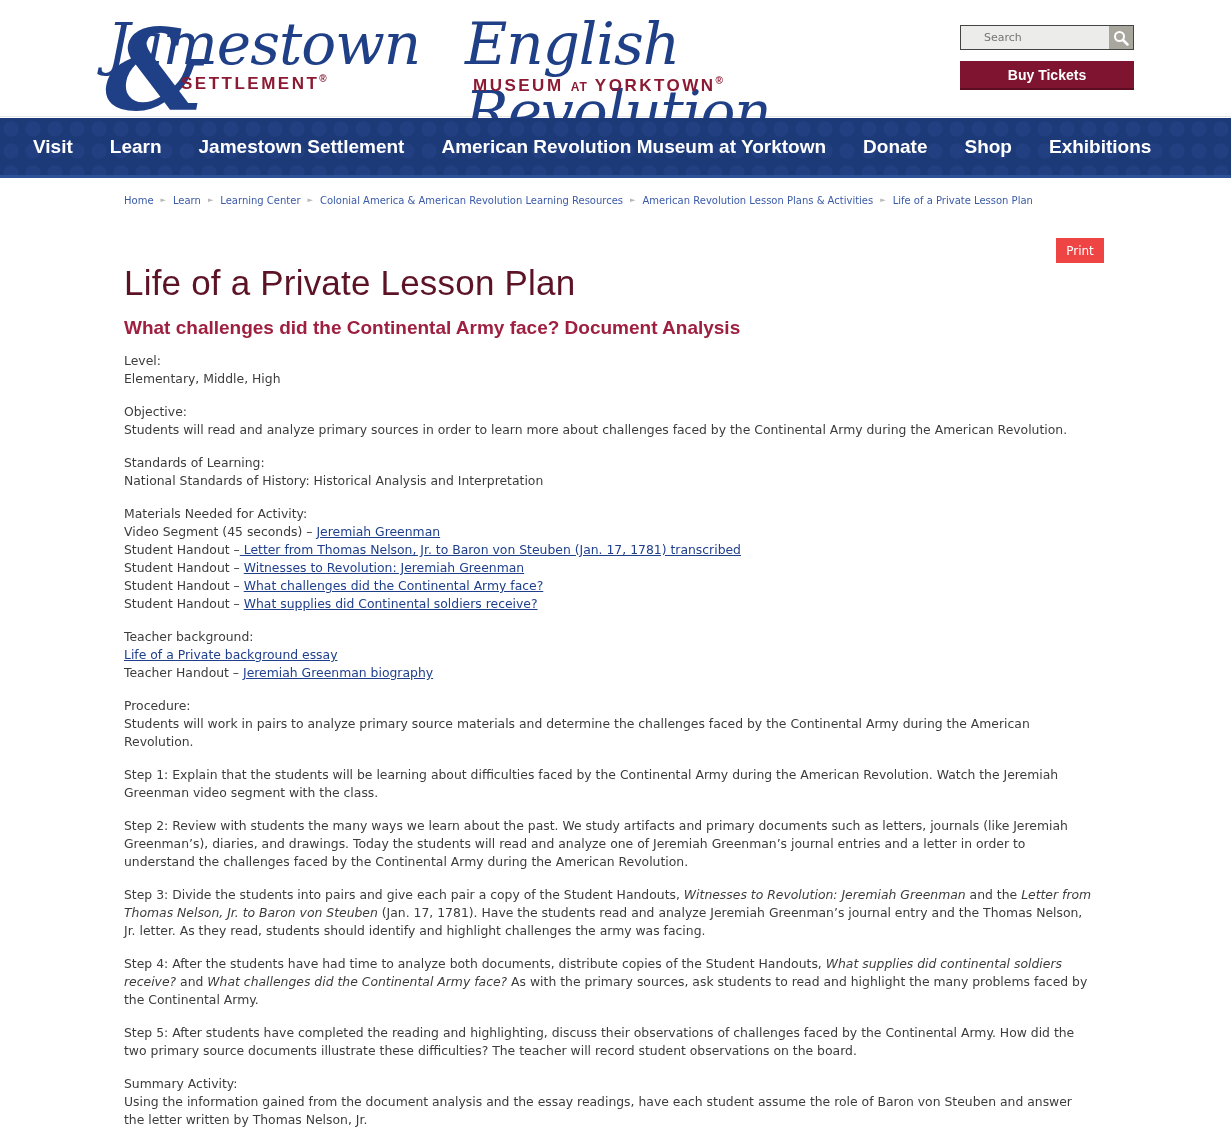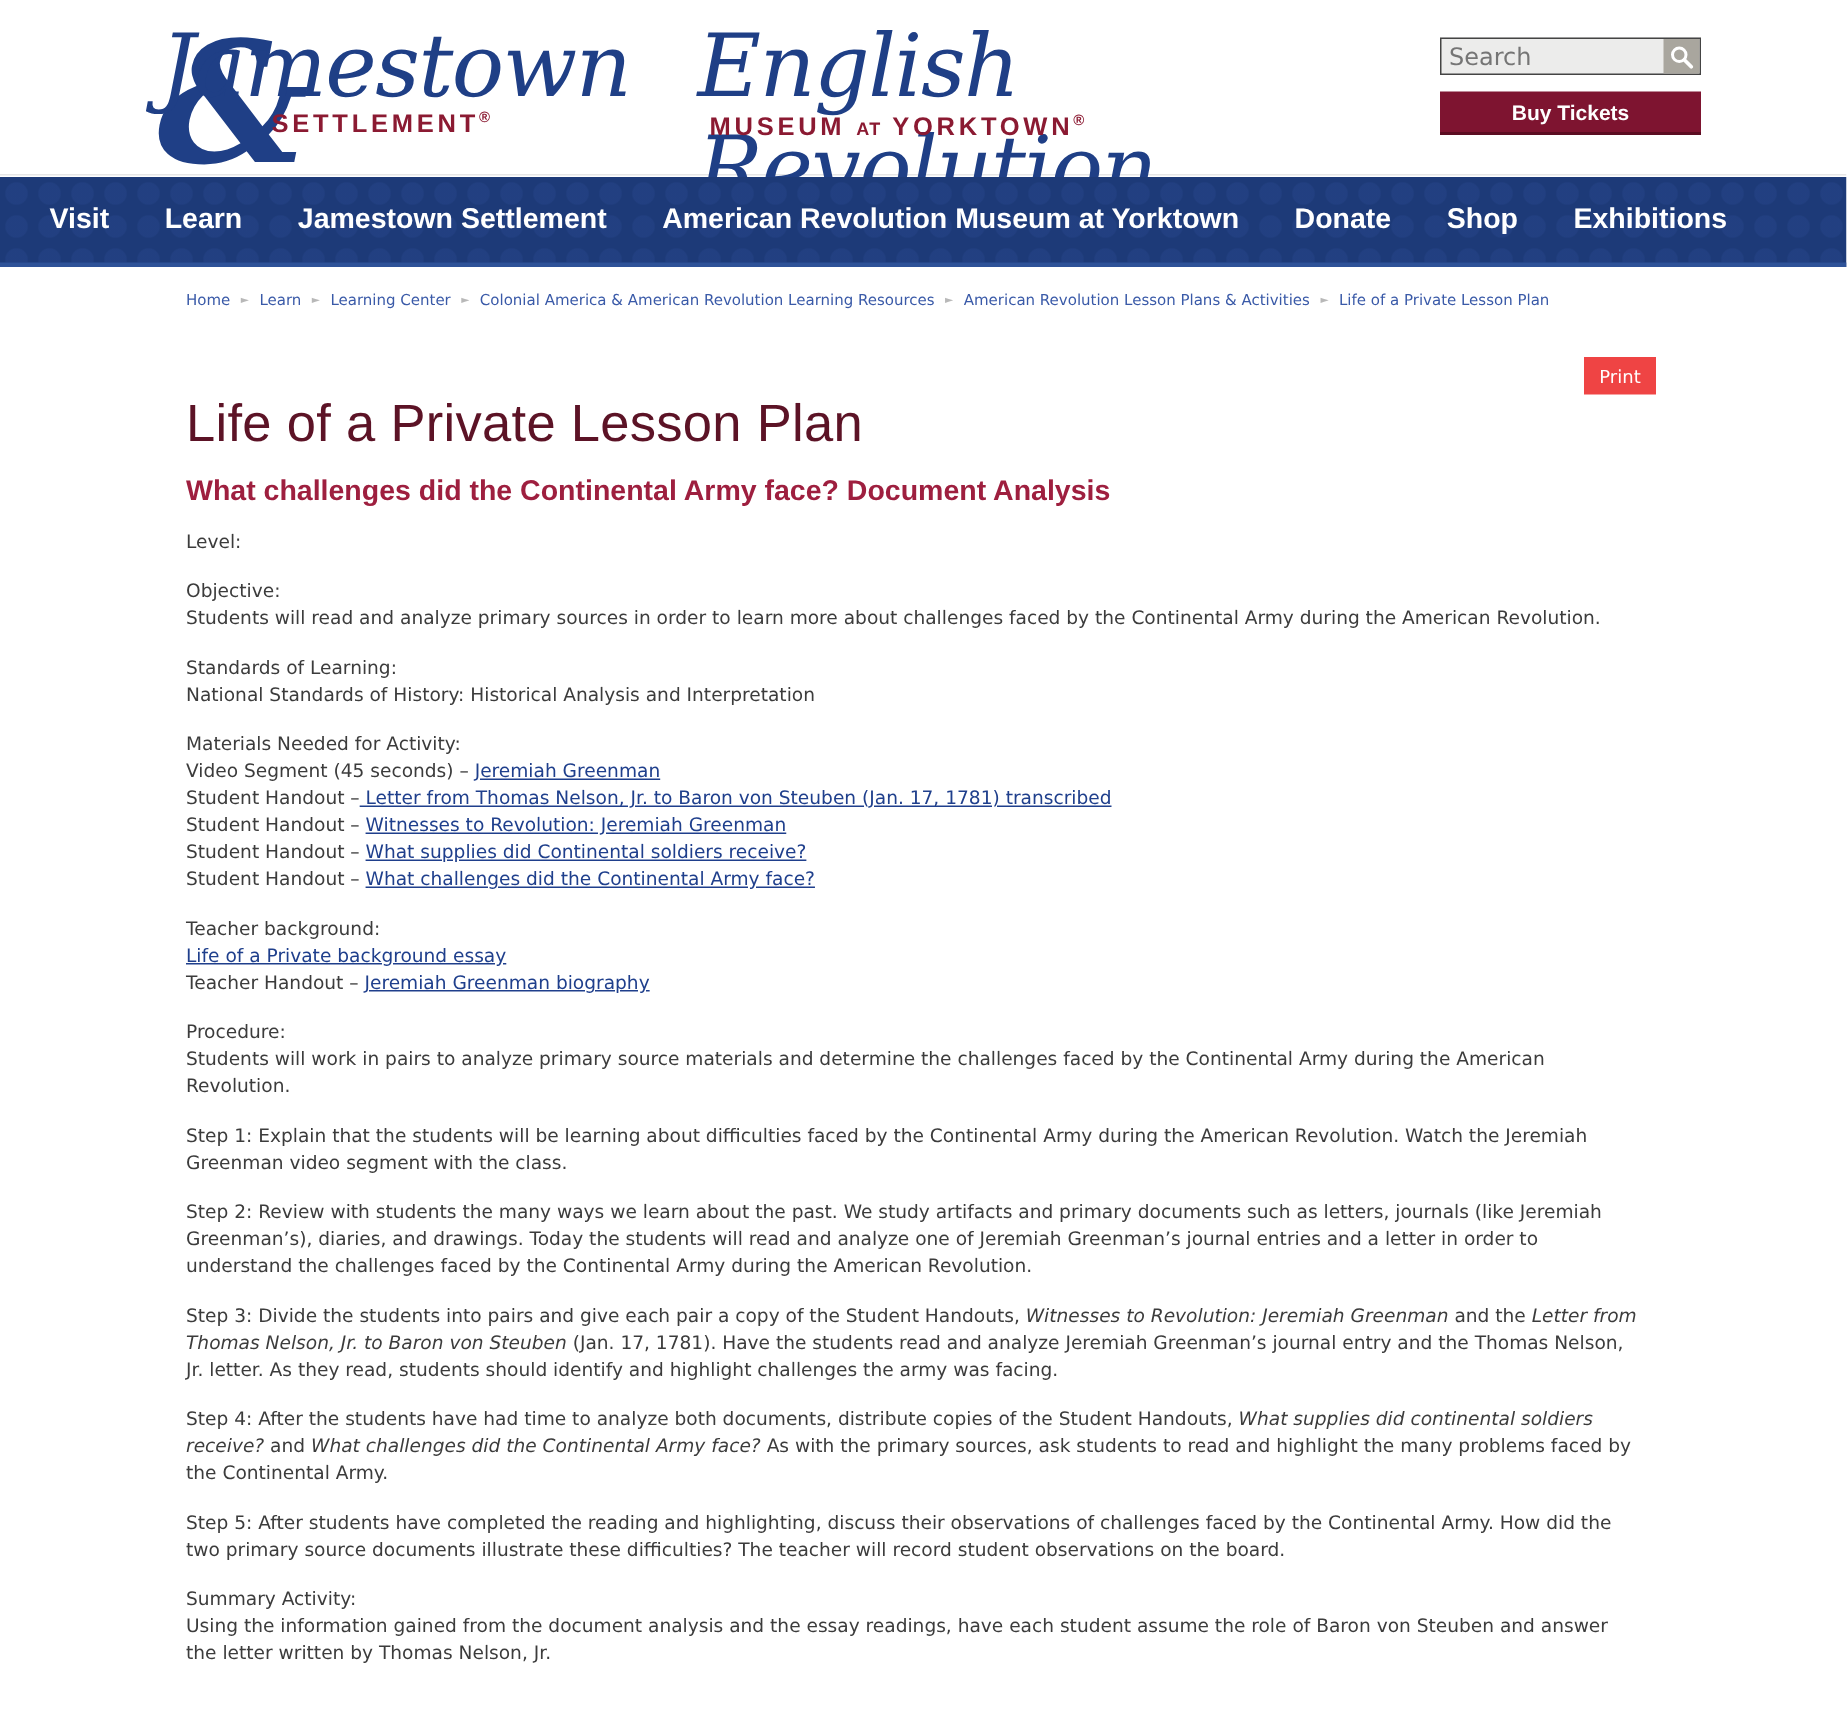--- a/index.html
+++ b/index.html
@@ -13,21 +13,21 @@
   .logo .jamestown { left: 2px; top: 6px; font-size: 58px; }
   .logo .amrev { left: 360px; top: 6px; font-size: 58px; }
   .logo .amp { left: 262px; top: -8px; font-size: 112px; font-family: "DejaVu Serif", serif; font-style: italic; color: #1f3f86; font-weight: bold; }
   .logo .sub { position: absolute; font-family: "Liberation Sans", sans-serif; font-weight: bold; color: #8b1a32; letter-spacing: 2.5px; font-size: 17px; }
   .logo .sub-left { left: 76px; top: 69px; }
   .logo .sub-right { left: 368px; top: 71px; }
   .logo .sub-right .at { font-size: 12px; letter-spacing: 1px; }
   .logo sup { font-size: 10px; letter-spacing: 0; }
 
   .search-box { position: absolute; left: 960px; top: 25px; width: 174px; height: 25px; border: 1px solid #444; background: #ececeb; }
-  .search-input { position: absolute; left: 0; top: 0; width: 148px; height: 23px; border: none; background: transparent; padding-left: 5px; font-family: "DejaVu Sans", sans-serif; font-size: 16px; color: #777; }
+  .search-input { position: absolute; left: 0; top: 0; width: 148px; height: 23px; border: none; background: transparent; padding-left: 23px; font-family: "DejaVu Sans", sans-serif; font-size: 11px; color: #777; }
   .search-btn { position: absolute; right: 0; top: 0; width: 24px; height: 23px; background: #a9a69e; display: flex; align-items: center; justify-content: center; }
   .buy-btn { position: absolute; left: 960px; top: 61px; width: 174px; height: 29px; background: #7e1430; border-bottom: 2px solid #5c0d22; color: #fff; font-family: "Liberation Sans", sans-serif; font-weight: bold; font-size: 14px; display: flex; align-items: center; justify-content: center; }
 
   
   .nav { position: absolute; left: 0; top: 118px; width: 1231px; height: 60px;
          background-color: #1d3a78;
          background-image: radial-gradient(circle at 50% 50%, rgba(40,70,140,0.45) 0 7px, transparent 8px);
          background-size: 22px 22px;
          border-bottom: 3px solid #2e5298; }
   .nav ul { list-style: none; display: flex; height: 57px; align-items: center; padding-left: 33px; }
@@ -99,39 +99,40 @@
 </div>
 
 <div class="print-btn">Print</div>
 
 <main class="content">
   <h1 class="page-title">Life of a Private Lesson Plan</h1>
   <h2 class="subtitle">What challenges did the Continental Army face? Document Analysis</h2>
 
   <div class="section">
     <div>Level:</div>
+    <div>Elementary, Middle, High</div>
   </div>
 
   <div class="section">
     <div>Objective:</div>
     <div>Students will read and analyze primary sources in order to learn more about challenges faced by the Continental Army during the American Revolution.</div>
   </div>
 
   <div class="section">
     <div>Standards of Learning:</div>
     <div>National Standards of History: Historical Analysis and Interpretation</div>
   </div>
 
   <div class="section">
     <div>Materials Needed for Activity:</div>
     <div><span>Video Segment (45 seconds) – </span><a>Jeremiah Greenman</a></div>
     <div><span>Student Handout –</span><a> Letter from Thomas Nelson, Jr. to Baron von Steuben (Jan. 17, 1781) transcribed</a></div>
     <div><span>Student Handout – </span><a>Witnesses to Revolution: Jeremiah Greenman</a></div>
+    <div><span>Student Handout – </span><a>What challenges did the Continental Army face?</a></div>
     <div><span>Student Handout – </span><a>What supplies did Continental soldiers receive?</a></div>
-    <div><span>Student Handout – </span><a>What challenges did the Continental Army face?</a></div>
   </div>
 
   <div class="section">
     <div>Teacher background:</div>
     <div><a>Life of a Private background essay</a></div>
     <div><span>Teacher Handout – </span><a>Jeremiah Greenman biography</a></div>
   </div>
 
   <div class="section">
     <div>Procedure:</div>

